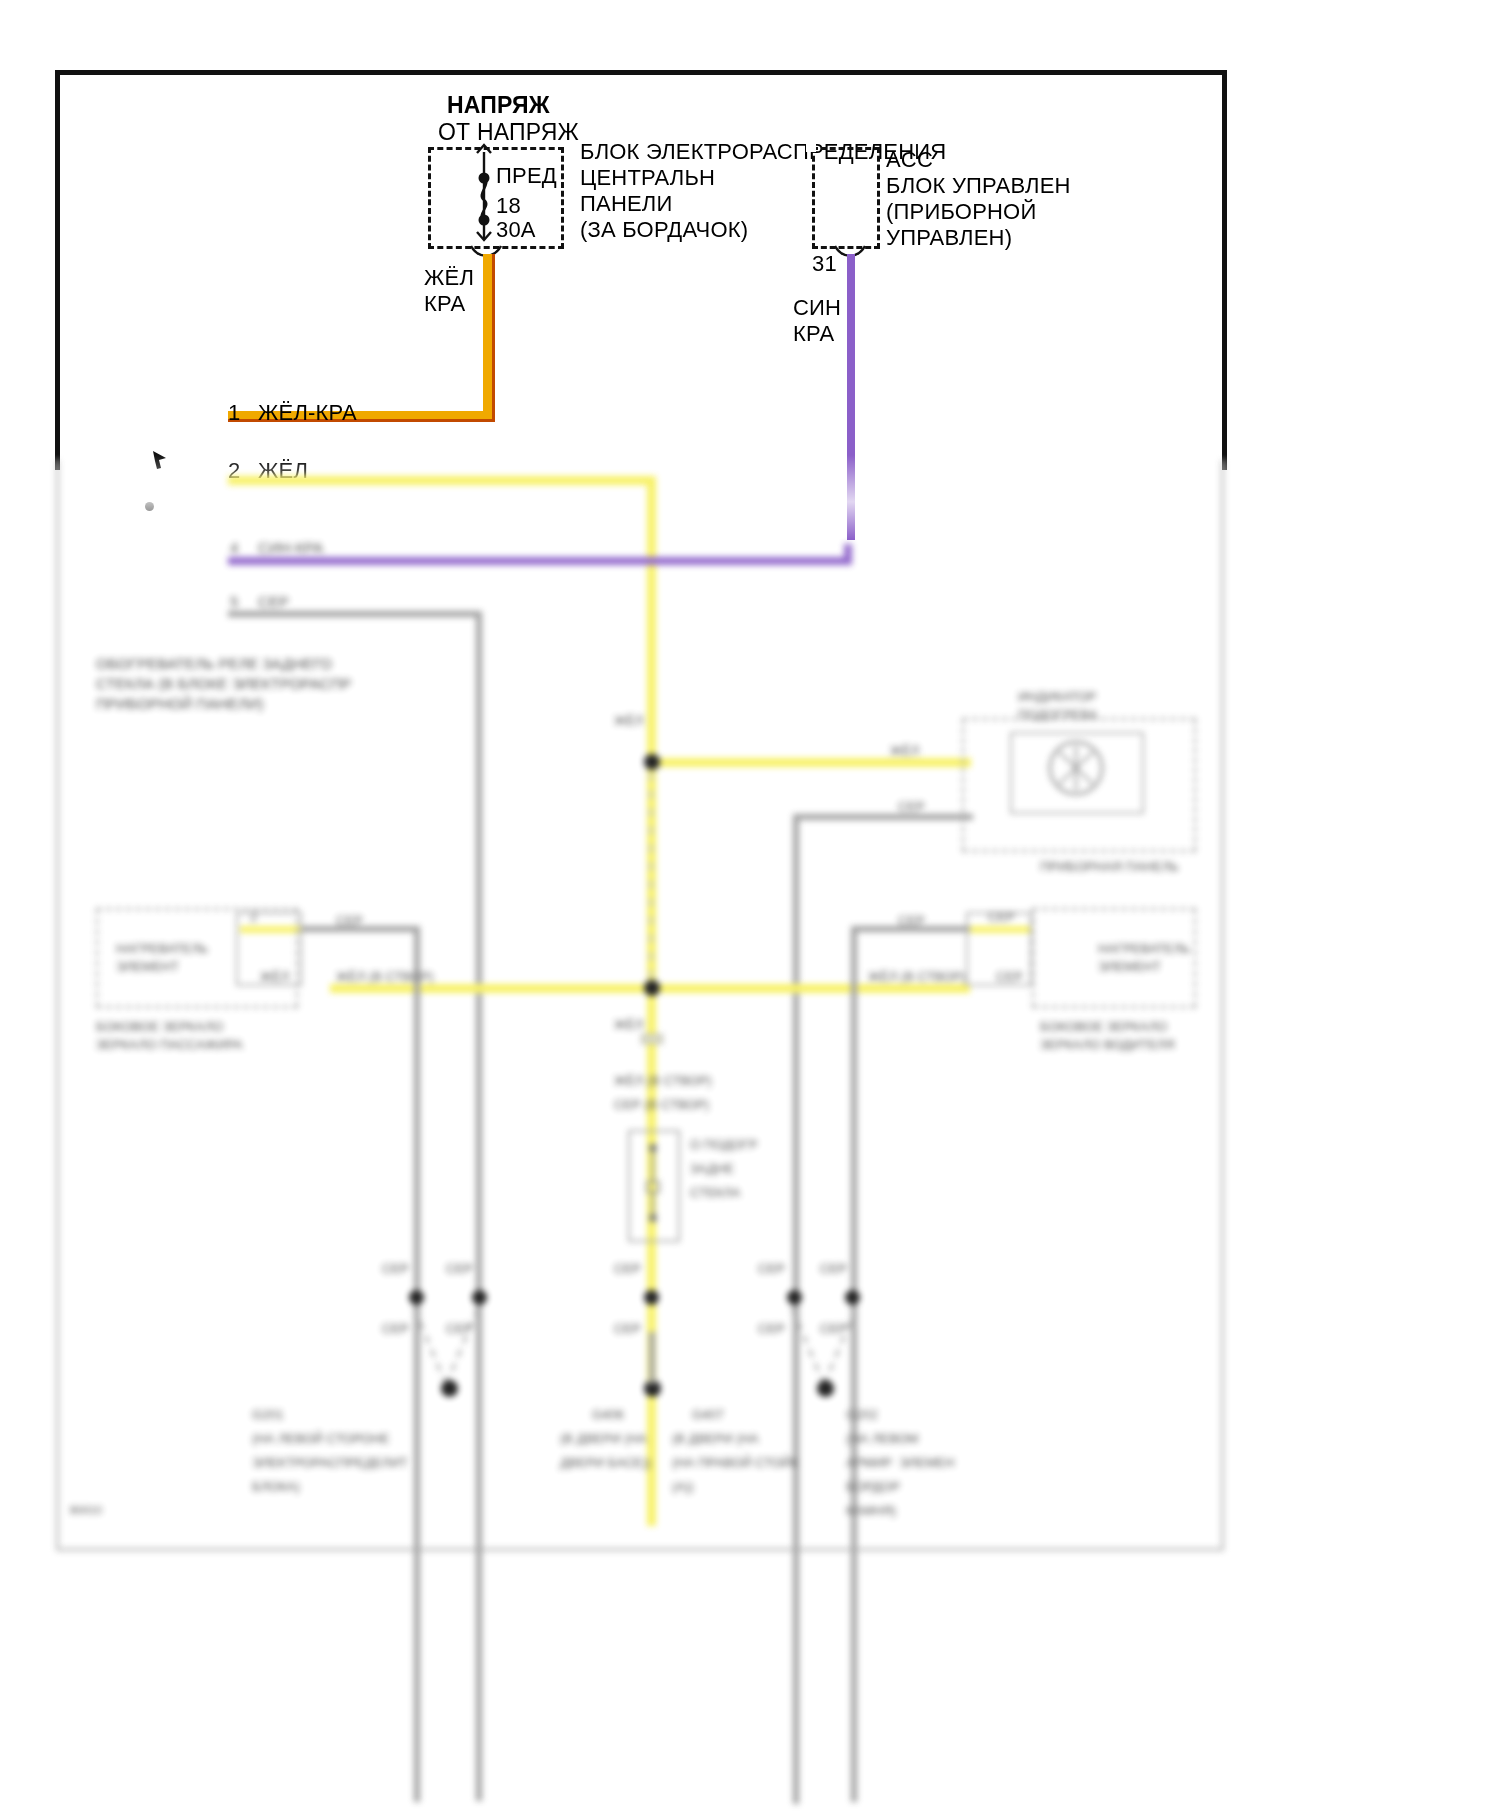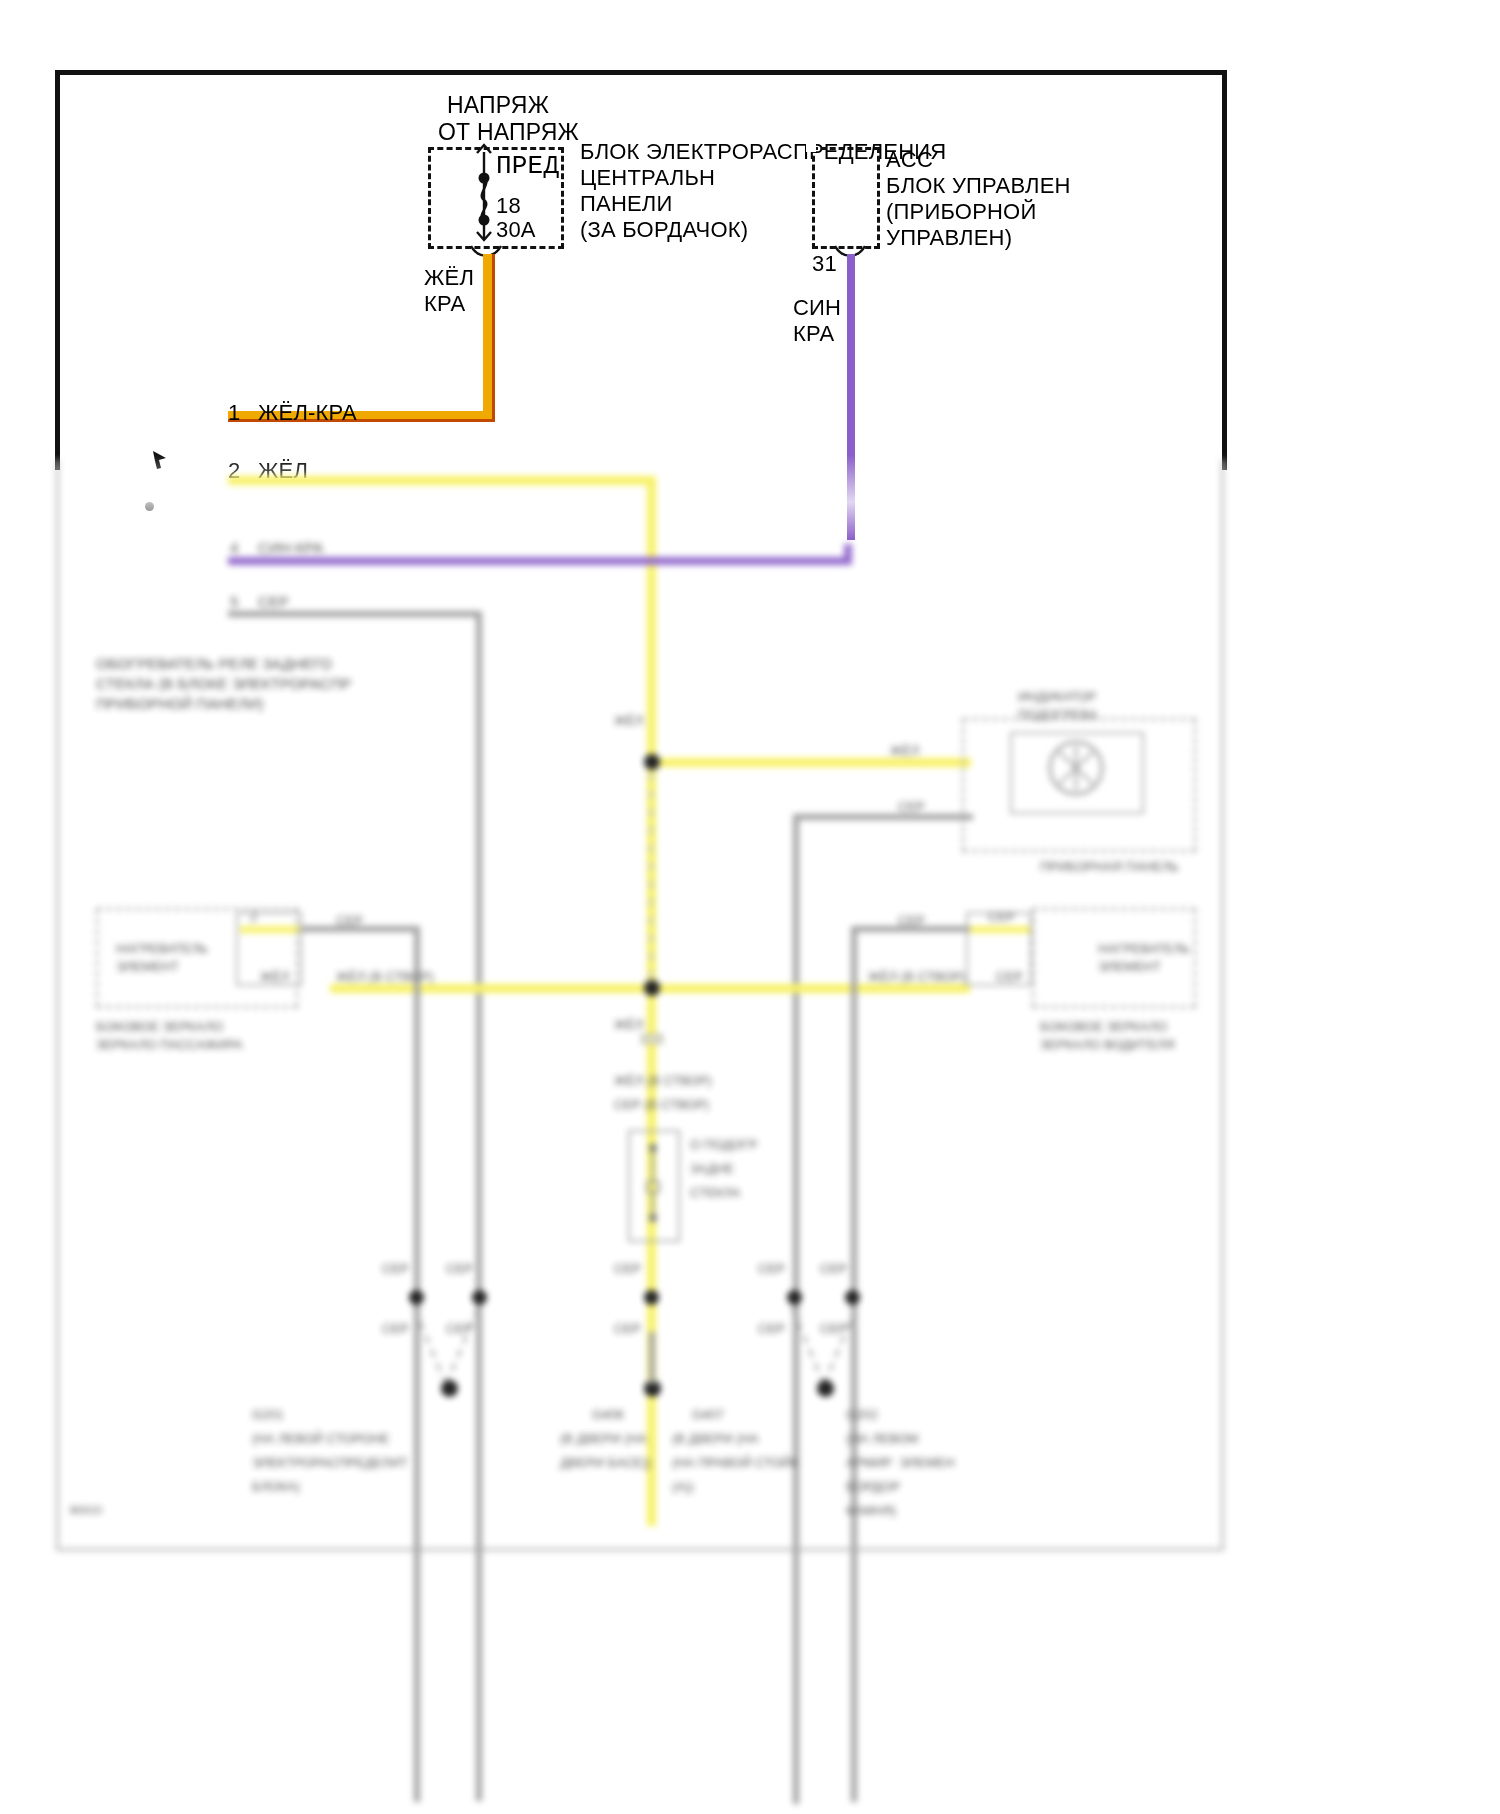--- a/index.html
+++ b/index.html
@@ -52,35 +52,35 @@
 <body>
 
 <div class="page">
 
   <div class="sharp">
 
     <div class="frame-t"></div>
     <div class="frame-l"></div>
     <div class="frame-r"></div>
 
-    <div class="t" style="left:447px;top:92px;font-size:23px;font-weight:400;">НАПРЯЖ</div>
+    <div class="t" style="left:447px;top:92px;font-size:23px;font-weight:700;">НАПРЯЖ</div>
     <div class="t" style="left:438px;top:119px;font-size:23px;">ОТ НАПРЯЖ</div>
 
     <div class="dash" style="left:428px;top:147px;width:130px;height:96px;"></div>
 
     <svg class="abs" style="left:470px;top:140px;" width="42" height="112">
       <path d="M14,12 L14,100" stroke="#111" stroke-width="2.4" fill="none"></path>
       <path d="M7,13 L14,5 L21,13" stroke="#111" stroke-width="2.4" fill="none"></path>
       <path d="M7,92 L14,100 L21,92" stroke="#111" stroke-width="2.4" fill="none"></path>
       <path d="M14,38 C 22,44 6,54 14,60 C 22,66 6,74 14,80" stroke="#111" stroke-width="2.4" fill="none"></path>
       <circle cx="14" cy="38" r="5.5" fill="#111"></circle>
       <circle cx="14" cy="80" r="5.5" fill="#111"></circle>
     </svg>
 
-    <div class="t" style="left:496px;top:153px;font-size:26px;font-family:Liberation Mono, monospace;">ПРЕД</div>
+    <div class="t" style="left:496px;top:162px;font-size:22px;">ПРЕД</div>
     <div class="t" style="left:496px;top:192px;font-size:22px;">18</div>
     <div class="t" style="left:496px;top:216px;font-size:22px;">30A</div>
 
     <div class="t" style="left:580px;top:138px;font-size:22px;">БЛОК ЭЛЕКТРОРАСПРЕДЕЛЕНИЯ</div>
     <div class="t" style="left:580px;top:164px;font-size:22px;">ЦЕНТРАЛЬН</div>
     <div class="t" style="left:580px;top:190px;font-size:22px;">ПАНЕЛИ</div>
     <div class="t" style="left:580px;top:216px;font-size:22px;">(ЗА БОРДАЧОК)</div>
 
     <svg class="abs" style="left:468px;top:243px;" width="42" height="20">
       <path d="M3,3 C 10,16 26,16 33,3" stroke="#111" stroke-width="2.4" fill="none"></path>

